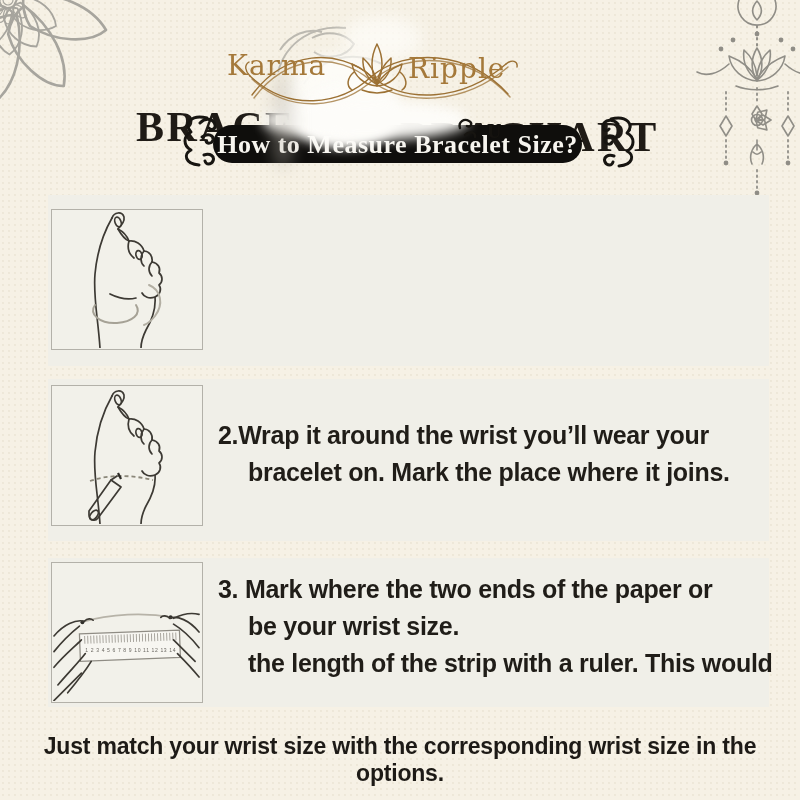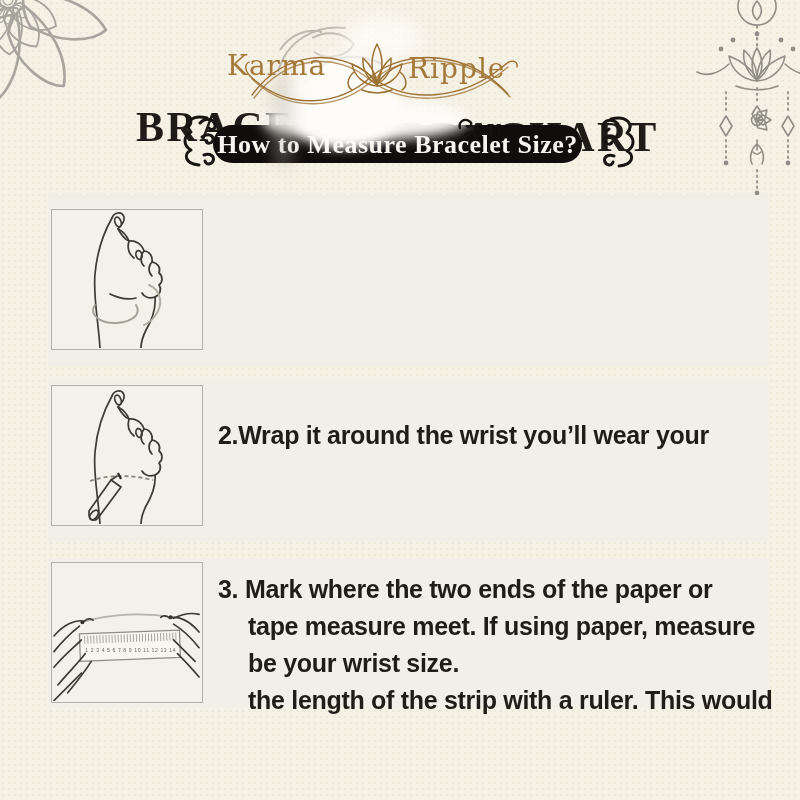--- a/index.html
+++ b/index.html
@@ -296,20 +296,21 @@
         <path d="M66,87 L69,93" stroke="#2e2c28" stroke-width="2.2" fill="none"></path>
         <g class="ink">
           <path d="M37,125 L59,94 L69,101 L46,132 C43,136 37,134 37,129 Z"></path>
           <ellipse cx="42" cy="129" rx="5.5" ry="3.2" transform="rotate(-52 42 129)"></ellipse>
           <path d="M59,94 L65,90"></path>
         </g>
       </svg>
     </div>
     <div class="step-text">
       <div class="step-line">2.Wrap it around the wrist you’ll wear your</div>
+      <div class="step-line cont">bracelet on. Mark the place where it joins.</div>
     </div>
   </div>
 
   <div class="step-row row3">
     <div class="illus-box">
       <svg width="149" height="138" viewBox="0 0 152 140">
         <path d="M28,72 L130,68 L131,96 L29,100 Z" fill="#f7f6f1" stroke="#8f8c84" stroke-width="1.3"></path>
         <path d="M33,78 L127,74.5" stroke="#8f8c84" stroke-width="8" stroke-dasharray="0.9,2.2" opacity=".85" fill="none"></path>
         <text x="34" y="90" font-family="Liberation Sans, sans-serif" font-size="5.2" fill="#6b6862" textLength="92">1 2 3 4 5 6 7 8 9 10 11 12 13 14</text>
         <path d="M30,60 C60,51 95,50 123,55" stroke="#b7b3a8" stroke-width="1.6" fill="none"></path>
@@ -327,20 +328,20 @@
           <path d="M150,86 C142,76 134,68 124,62"></path>
           <path d="M120,56 C117,53 113,53 111,55"></path>
           <path d="M150,52 C142,50 132,52 124,56"></path>
           <path d="M146,100 C138,92 130,84 124,78"></path>
           <path d="M150,116 C142,106 134,98 128,92"></path>
         </g>
       </svg>
     </div>
     <div class="step-text">
       <div class="step-line">3. Mark where the two ends of the paper or</div>
-      <div class="step-line cont">tape measure meet. If using paper, measure</div>
       <div class="step-line cont">be your wrist size.</div>
       <div class="step-line cont">the length of the strip with a ruler. This would</div>
     </div>
   </div>
 
+  <div class="footer-note">Just match your wrist size with the corresponding wrist size in the options.</div>
 
 </div>
 
 </body></html>

